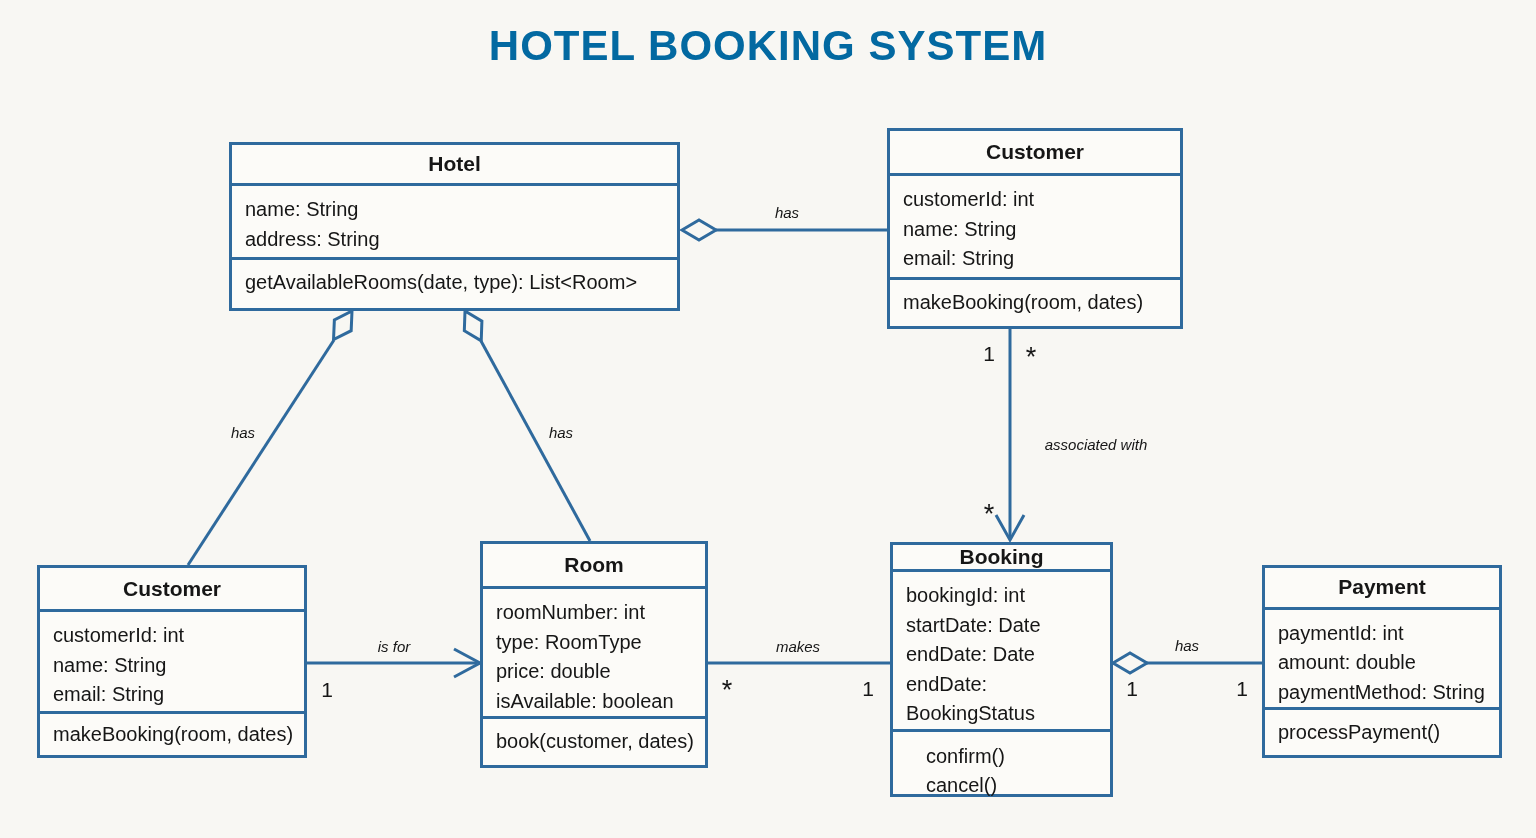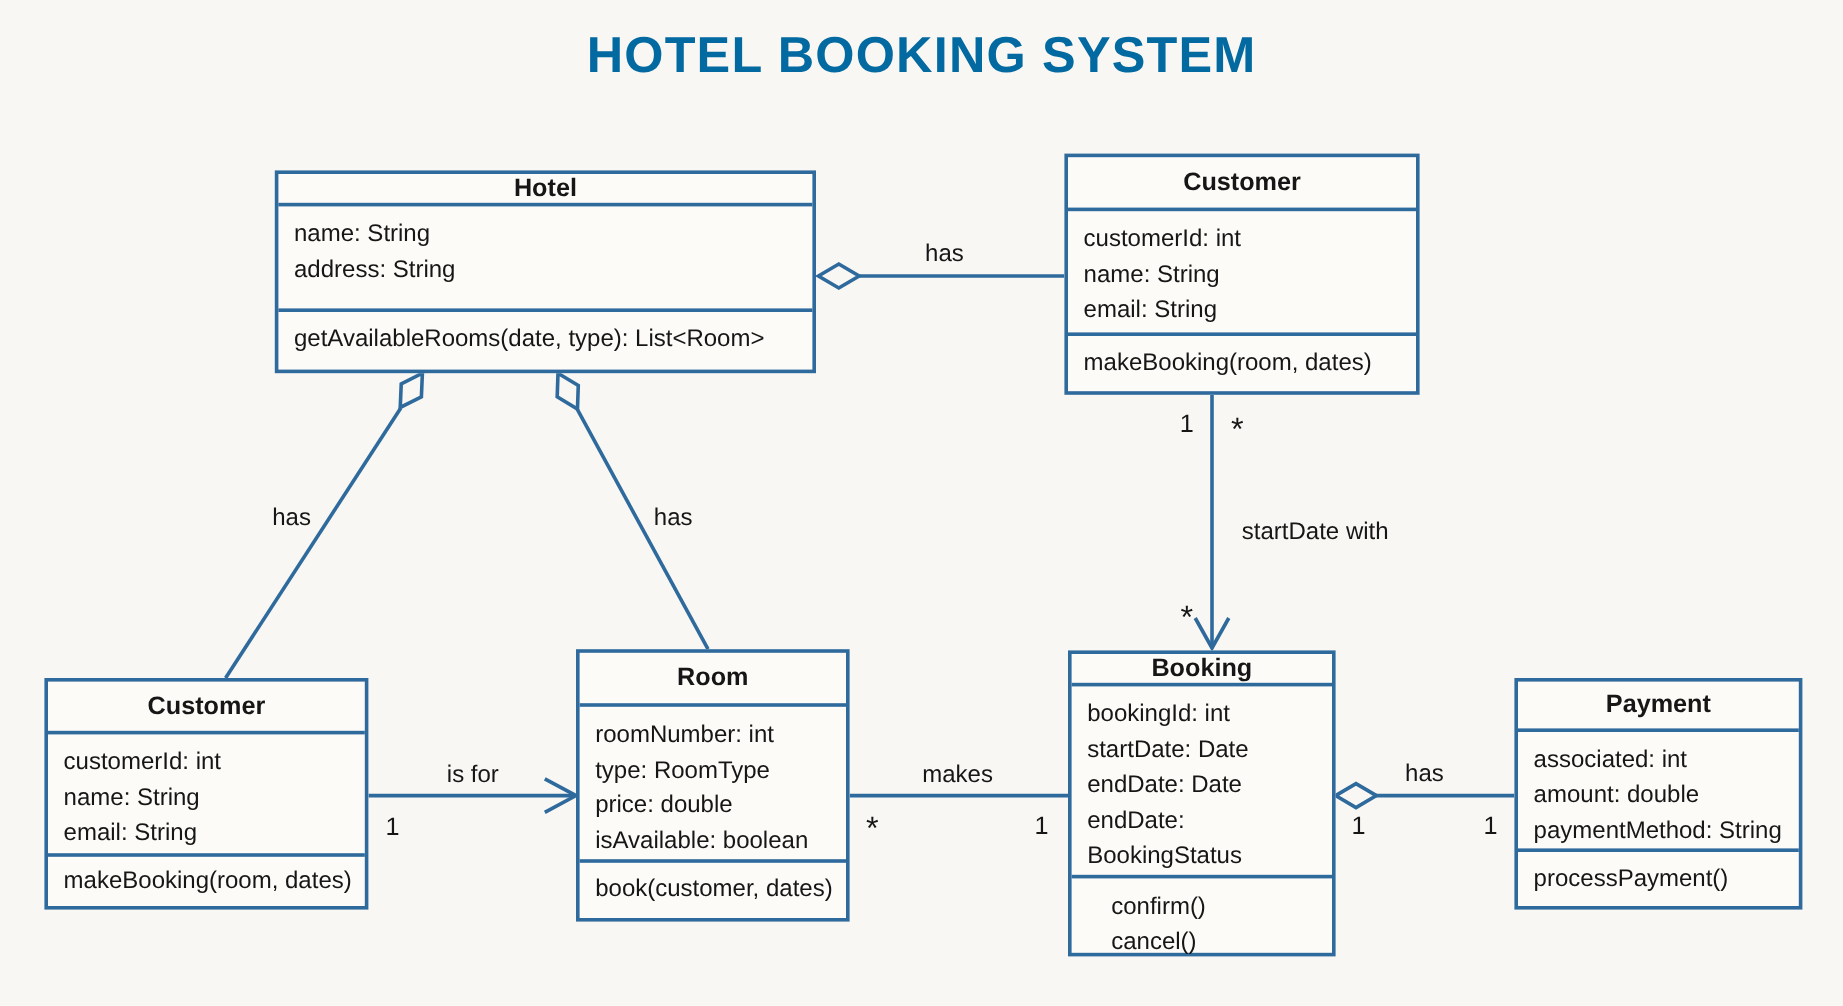--- a/index.html
+++ b/index.html
@@ -52,22 +52,23 @@
   .cls-methods{
     box-sizing:border-box;
     padding:8px 4px 0 13px;
     font-size:20px;
     line-height:29.5px;
     border-radius:17px;
   }
   .edge-label{
     position:absolute;
     transform:translate(-50%,-50%);
-    font-size:20px;
+    font-size:15px;
     white-space:nowrap;
+    font-style:italic;
   }
   .mult{
     position:absolute;
     transform:translate(-50%,-50%);
     font-size:21px;
     white-space:nowrap;
   }
   .mult.star{
     font-size:27px;
     transform:translate(-50%,-28%);
@@ -134,21 +135,21 @@
 
     <g>
       <line x1="1146" y1="663" x2="1262" y2="663"></line>
       <g transform="translate(1113,663)">
         <polygon class="diamond" points="0,0 17,-10 34,0 17,10"></polygon>
       </g>
     </g>
   </svg>
 
   <div class="uml-class" style="left:229px;top:142px;width:451px;height:169px;">
-    <div class="cls-name" style="height:27px;">Hotel</div>
+    <div class="cls-name" style="height:41px;">Hotel</div>
     <div class="cls-attrs">
       <div>name: String</div>
       <div>address: String</div>
     </div>
     <div class="cls-methods" style="height:48px;">
       <div>getAvailableRooms(date, type): List&lt;Room&gt;</div>
     </div>
   </div>
 
   <div class="uml-class" style="left:887px;top:128px;width:296px;height:201px;">
@@ -198,33 +199,33 @@
     </div>
     <div class="cls-methods" style="height:75px;padding-top:10px;margin-left:20px;">
       <div>confirm()</div>
       <div>cancel()</div>
     </div>
   </div>
 
   <div class="uml-class" style="left:1262px;top:565px;width:240px;height:193px;">
     <div class="cls-name" style="height:43px;">Payment</div>
     <div class="cls-attrs">
-      <div>associated: int</div>
+      <div>paymentId: int</div>
       <div>amount: double</div>
       <div>paymentMethod: String</div>
     </div>
     <div class="cls-methods" style="height:46px;">
       <div>processPayment()</div>
     </div>
   </div>
 
   <div class="edge-label" style="left:787px;top:212px;">has</div>
   <div class="edge-label" style="left:243px;top:432px;">has</div>
   <div class="edge-label" style="left:561px;top:432px;">has</div>
-  <div class="edge-label" style="left:1096px;top:444px;">startDate with</div>
+  <div class="edge-label" style="left:1096px;top:444px;">associated with</div>
   <div class="edge-label" style="left:394px;top:646px;">is for</div>
   <div class="edge-label" style="left:798px;top:646px;">makes</div>
   <div class="edge-label" style="left:1187px;top:645px;">has</div>
 
   <div class="mult" style="left:989px;top:354px;">1</div>
   <div class="mult star" style="left:1031px;top:351px;">*</div>
   <div class="mult star" style="left:989px;top:508px;">*</div>
   <div class="mult" style="left:327px;top:690px;">1</div>
   <div class="mult star" style="left:727px;top:684px;">*</div>
   <div class="mult" style="left:868px;top:689px;">1</div>

